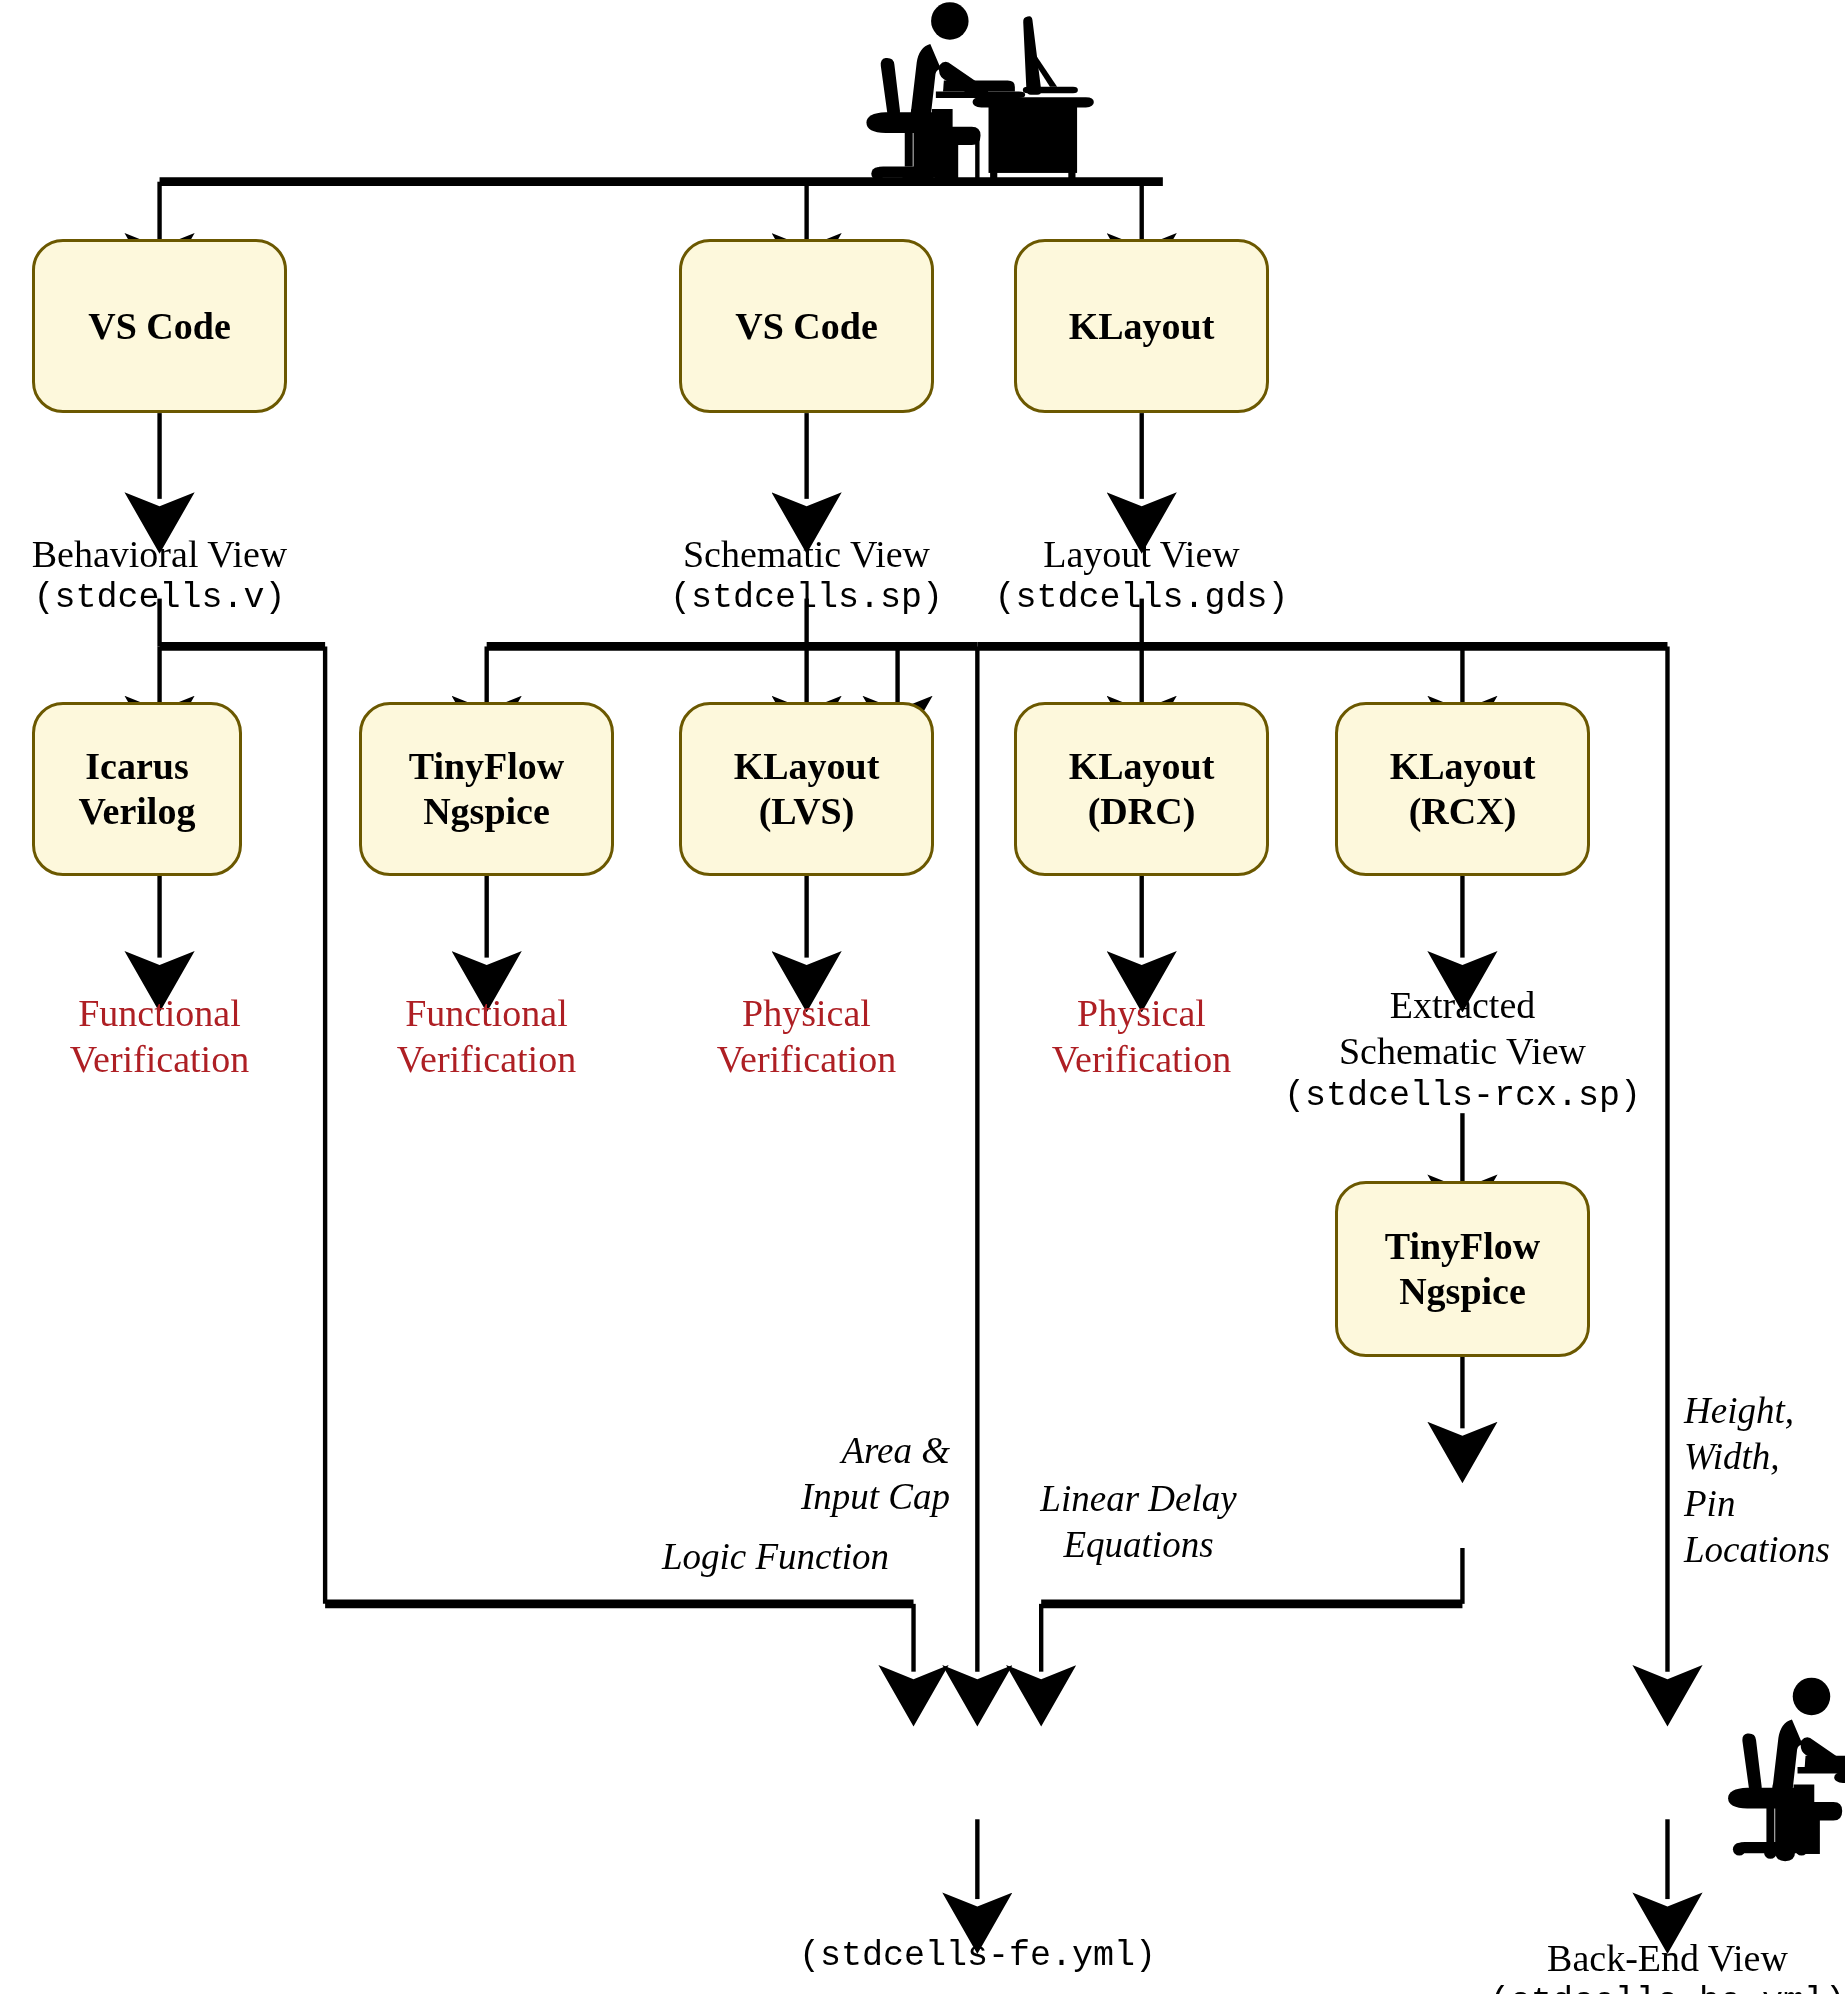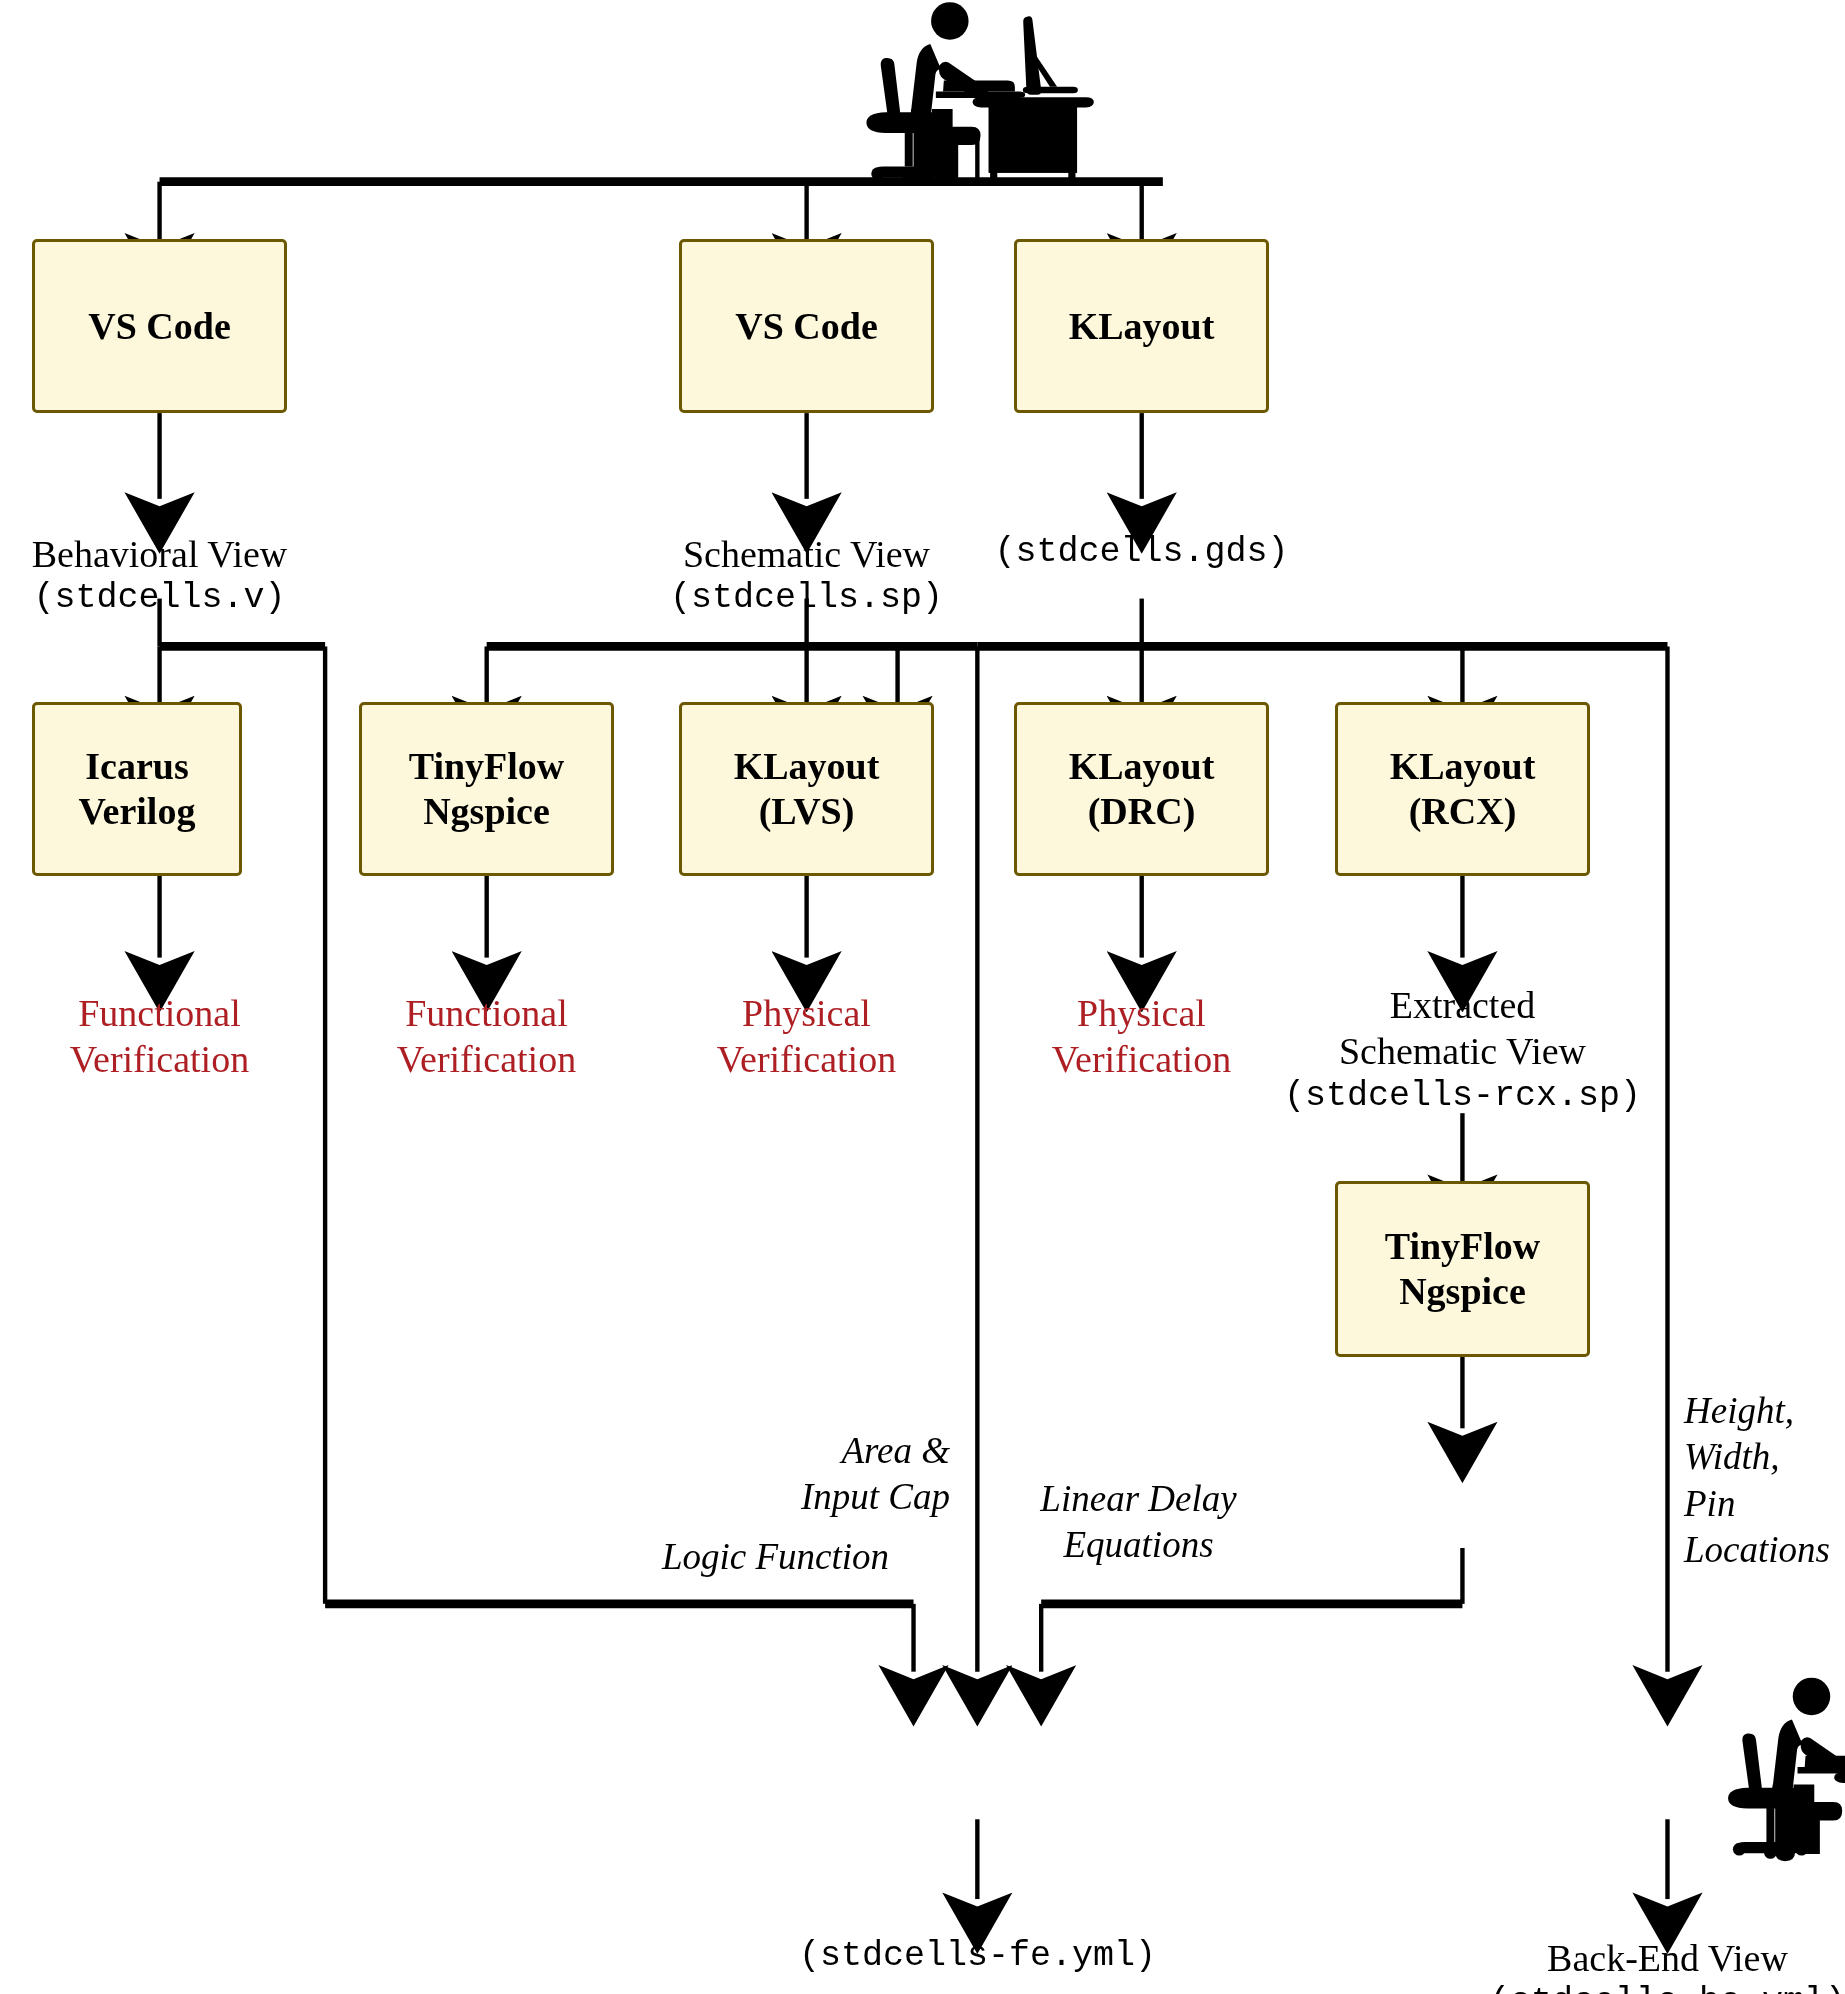--- a/index.html
+++ b/index.html
@@ -1,19 +1,19 @@
 <!DOCTYPE html>
 <html style="font-size:6.4px"><head>
 <meta charset="utf-8">
 <style>
   html,body{margin:0;padding:0;background:#ffffff;}
   body{font-family:"Liberation Serif",serif;}
   #stage{position:relative;width:1845px;height:1995px;background:#fff;overflow:hidden;}
   svg#wires{position:absolute;left:0;top:0;width:1845px;height:1995px;}
-  .node{position:absolute;box-sizing:border-box;background:#FDF8DC;border:3.6px solid #6B5800;border-radius:5px;
+  .node{position:absolute;box-sizing:border-box;background:#FDF8DC;border:3.6px solid #6B5800;border-radius:31px;
         display:flex;align-items:center;justify-content:center;flex-direction:column;}
   .node .ln{font-weight:bold;font-size:38px;color:#000;line-height:1.18;text-align:center;white-space:nowrap;}
   .lbl{position:absolute;text-align:center;line-height:1.22;color:#000;margin-top:24px;}
   .lbl .t1{font-size:38px;display:block;white-space:nowrap;}
   .lbl .t2{font-size:35px;display:block;white-space:nowrap;font-family:"Liberation Mono",monospace;}
   .red{color:#AE1F24;}
   .red .t1{font-size:38px;display:block;white-space:nowrap;}
   .ital{font-style:italic;font-size:37px;line-height:1.25;color:#000;position:absolute;white-space:nowrap;}
   .ital span{display:block;}
 </style>
@@ -124,20 +124,21 @@
 
   <div class="lbl" style="left:0px;top:507px;width:319px;">
     <span class="t1">Behavioral View</span>
     <span class="t2">(stdcells.v)</span>
   </div>
   <div class="lbl" style="left:647px;top:507px;width:319px;">
     <span class="t1">Schematic View</span>
     <span class="t2">(stdcells.sp)</span>
   </div>
   <div class="lbl" style="left:982px;top:507px;width:319px;">
+    <span class="t1">Layout View</span>
     <span class="t2">(stdcells.gds)</span>
   </div>
 
   <div class="node" style="left:32px;top:702px;width:210px;height:174px;">
     <span class="ln">Icarus</span>
     <span class="ln">Verilog</span>
   </div>
   <div class="node" style="left:359px;top:702px;width:255px;height:174px;">
     <span class="ln">TinyFlow</span>
     <span class="ln">Ngspice</span>

